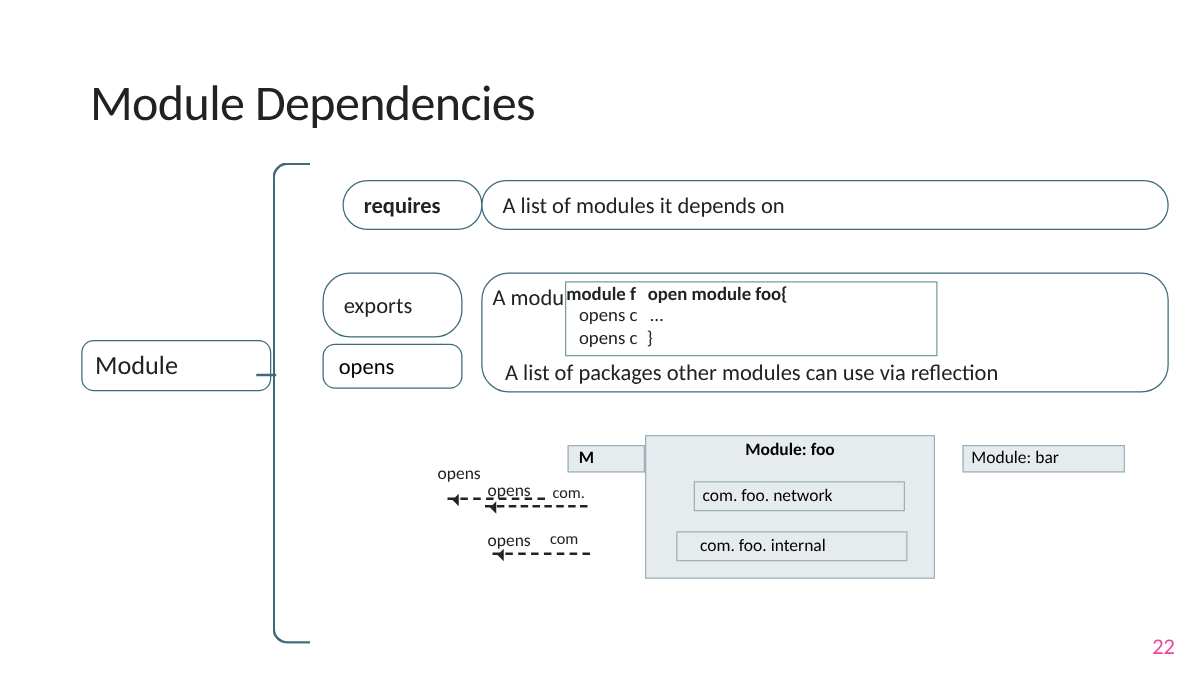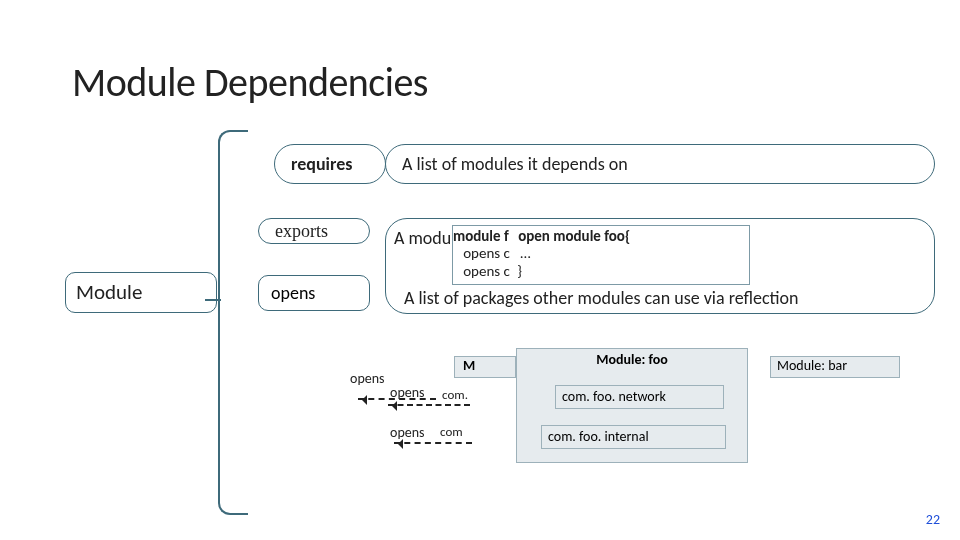--- a/index.html
+++ b/index.html
@@ -1,19 +1,19 @@
 <!DOCTYPE html>
 <html><head>
 <meta charset="utf-8">
 <style>
   * { box-sizing: border-box; margin: 0; padding: 0; }
   html, body { width: 960px; height: 540px; background: #fff; font-family: Calibri, Arial, sans-serif; overflow: hidden; }
   .slide { position: relative; width: 960px; height: 540px; }
   .title { position: absolute; left: 72px; top: 58px; font-size: 40px; color: #222; font-weight: 400; letter-spacing: -0.5px; }
-  .page-num { position: absolute; right: 20px; bottom: 12px; font-size: 14px; color: #1d4ed8; }
+  .page-num { position: absolute; right: 20px; bottom: 12px; font-size: 18px; color: #ec4899; }
 
   .md-box {
     position: absolute; left: 65px; top: 272px; width: 152px;
     border: 1.5px solid #3e6a7a; border-radius: 10px; padding: 8px 10px;
     background: #fff; color: #222; font-size: 21px; line-height: 1.1;
   }
 
   .bracket {
     position: absolute; left: 218px; top: 130px; width: 30px; height: 385px;
     border: 2px solid #3e6a7a; border-right: none;
@@ -22,21 +22,21 @@
   .bracket-tick {
     position: absolute; left: 205px; top: 299px; width: 16px; height: 2px; background: #3e6a7a;
   }
 
   .pill {
     position: absolute; background: #fff; border: 1.5px solid #3e6a7a; border-radius: 22px;
     font-size: 18px; color: #222; display: flex; align-items: center; padding: 0 16px;
   }
   .pill-req { left: 274px; top: 144px; width: 112px; height: 40px; font-weight: 700; }
   .pill-req-desc { left: 385px; top: 144px; width: 550px; height: 40px; }
-  .pill-exp { left: 258px; top: 218px; width: 112px; height: 26px; font-weight: 400; font-family: Liberation Serif, serif; }
+  .pill-exp { left: 258px; top: 218px; width: 112px; height: 52px; font-weight: 400; }
 
   .opens-box {
     position: absolute; left: 258px; top: 275px; width: 112px;
     border: 1.5px solid #3e6a7a; border-radius: 10px; padding: 6px 12px;
     background: #fff; font-size: 18px;
   }
 
   .big-card {
     position: absolute; left: 385px; top: 218px; width: 550px; height: 96px;
     border: 1.5px solid #3e6a7a; border-radius: 22px; background: #fff; padding: 8px 14px;
@@ -59,21 +59,21 @@
     border: 5px solid transparent; border-right-color: #222;
   }
 
   .modbox {
     position: absolute; background: #e6ebee; border: 1px solid #9db1ba;
   }
   .mod-m { left: 108px; top: 10px; width: 62px; height: 22px; font-size: 14px; font-weight: 700; padding-left: 4px; }
   .mod-foo { left: 170px; top: 2px; width: 232px; height: 115px; }
   .mod-foo .hdr { position: absolute; left: 0; top: 2px; width: 100%; text-align: center; font-size: 14px; font-weight: 700; }
   .mod-foo .inner1 { left: 38px; top: 36px; width: 169px; height: 24px; font-size: 14px; padding-left: 6px; padding-top: 2px; }
-  .mod-foo .inner2 { left: 24px; top: 76px; width: 185px; height: 24px; font-size: 14px; padding-left: 6px; padding-top: 2px; }
+  .mod-foo .inner2 { left: 24px; top: 76px; width: 185px; height: 24px; font-size: 14px; padding-left: 18px; padding-top: 2px; }
   .mod-bar { left: 424px; top: 10px; width: 130px; height: 22px; font-size: 14px; font-weight: 400; padding-left: 6px; }
 
   .com-lbl { position: absolute; font-size: 13px; color: #222; }
 </style>
 </head>
 <body>
 
 <div class="slide">
 
   <h1 class="title">Module Dependencies</h1>

